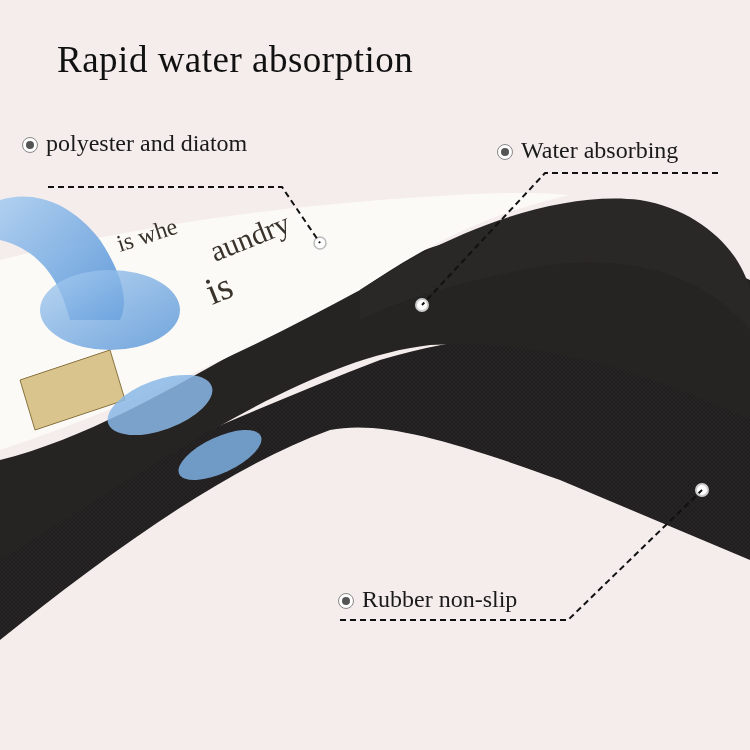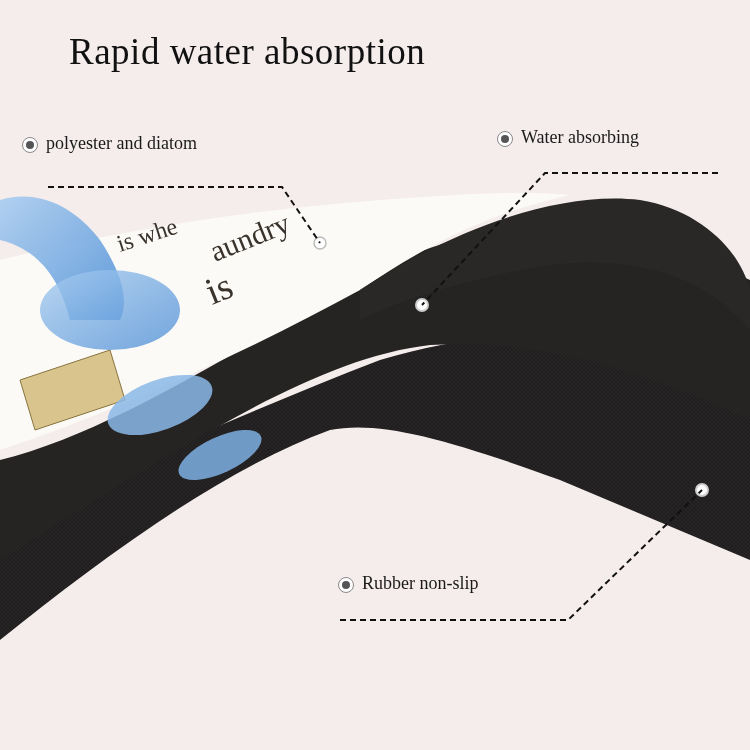--- a/index.html
+++ b/index.html
@@ -4,28 +4,27 @@
   <style>
     html, body { margin: 0; padding: 0; }
     body {
       width: 750px; height: 750px; overflow: hidden;
       background: #f5ecec;
       position: relative;
       font-family: "DejaVu Serif", "Liberation Serif", serif;
     }
     .canvas { position: absolute; inset: 0; }
     .title {
-      position: absolute; left: 57px; top: 30px;
+      position: absolute; left: 57px; top: 38px;
       font-size: 37px; color: #111; letter-spacing: 0.5px;
       font-family: "Liberation Serif", serif;
-      margin-left: 12px;
     }
     .callout {
       position: absolute; display: flex; align-items: flex-start;
-      font-size: 18px; color: #1a1a1a; line-height: 21px;
+      font-size: 24px; color: #1a1a1a; line-height: 21px;
       font-family: "Liberation Serif", serif;
     }
     .bullet {
       width: 14px; height: 14px; border-radius: 50%;
       border: 1.5px solid #888; background: #fff;
       display: inline-flex; align-items: center; justify-content: center;
       margin-right: 8px; margin-top: 4px; flex: none;
     }
     .bullet::after {
       content: ""; width: 8px; height: 8px; border-radius: 50%; background: #555;
@@ -79,22 +78,22 @@
 
   <div class="title">Rapid water absorption</div>
 
   <div class="callout" style="left:22px; top:133px;">
     <span class="bullet"></span>
     <div>
       <div>polyester and diatom</div>
     </div>
   </div>
 
-  <div class="callout" style="left:497px; top:127px;">
+  <div class="callout" style="left:497px; top:140px;">
     <span class="bullet"></span>
     <span>Water absorbing</span>
   </div>
 
-  <div class="callout" style="left:338px; top:573px;">
+  <div class="callout" style="left:338px; top:589px;">
     <span class="bullet"></span>
     <span>Rubber non-slip</span>
   </div>
 </div>
 
 </body></html>

